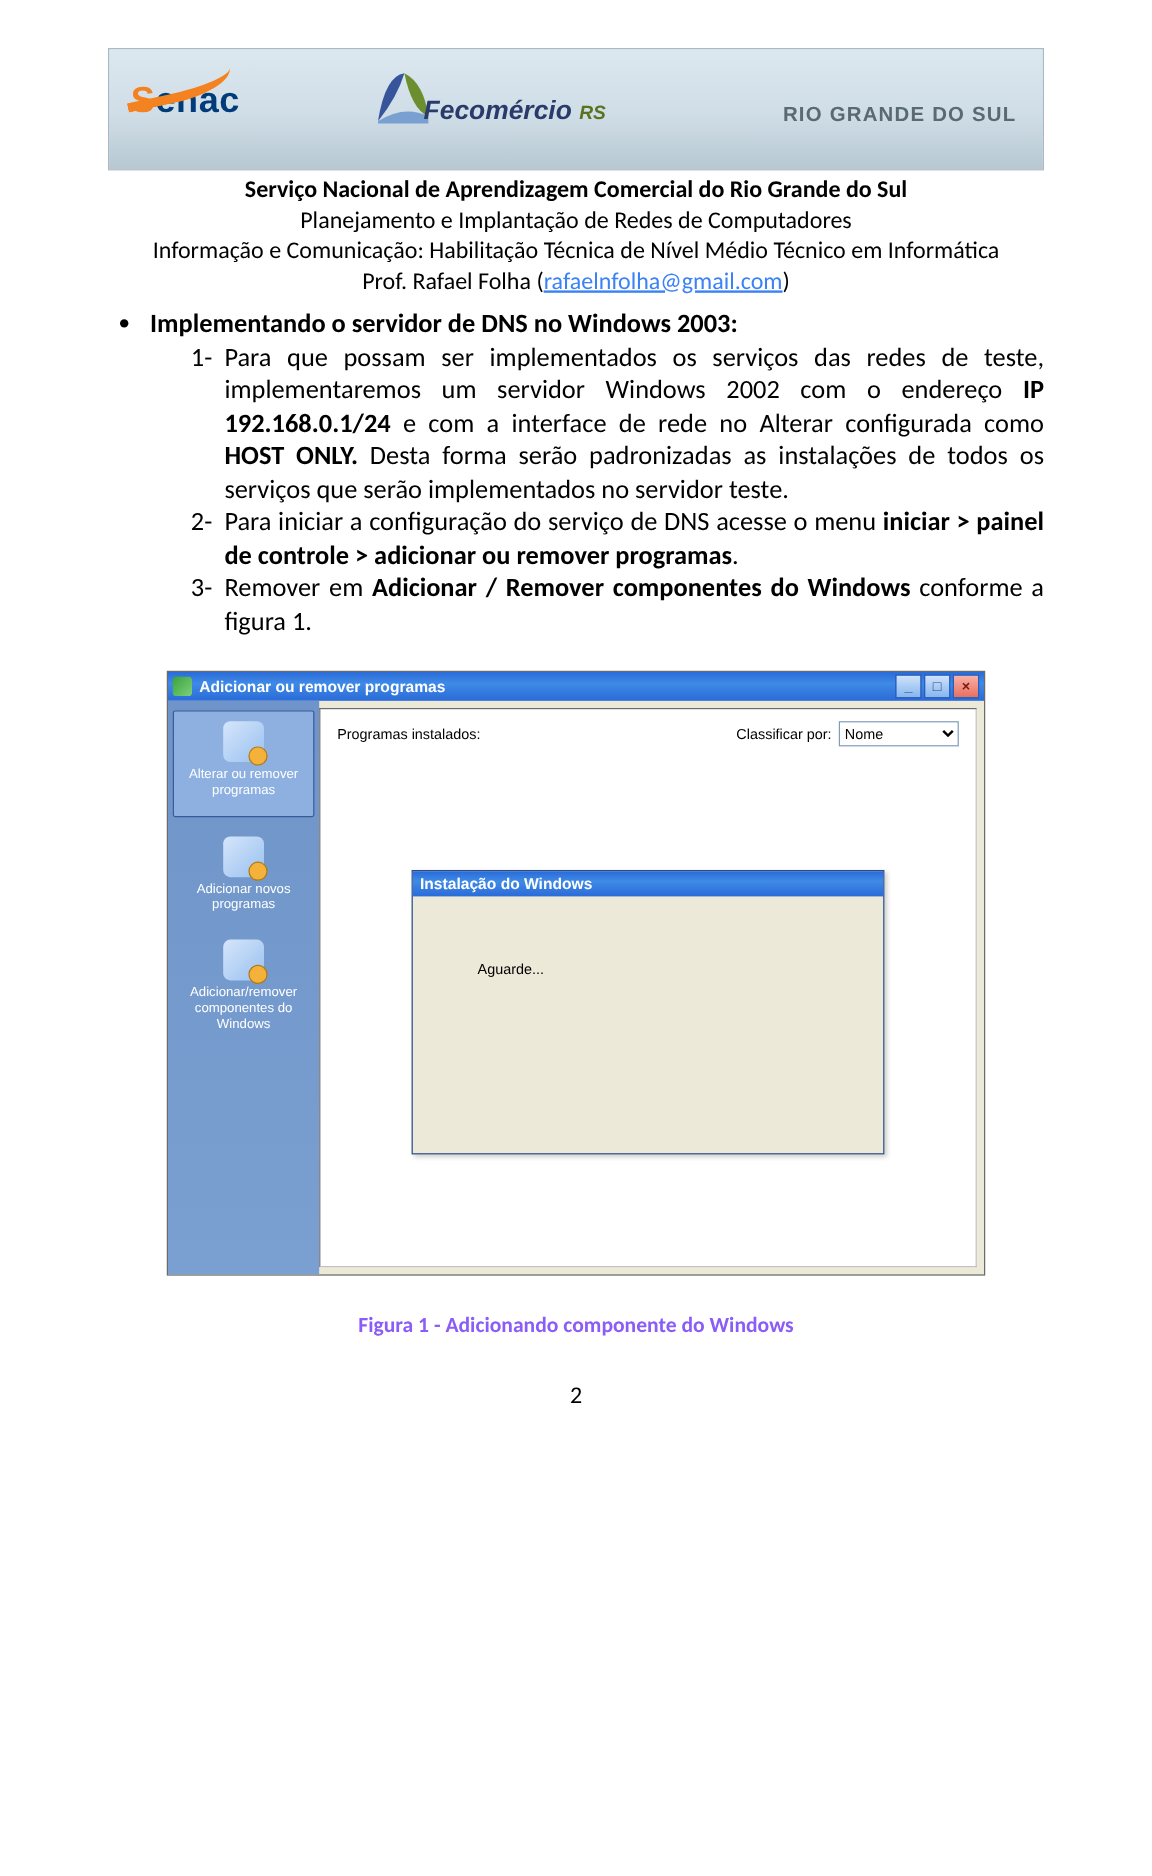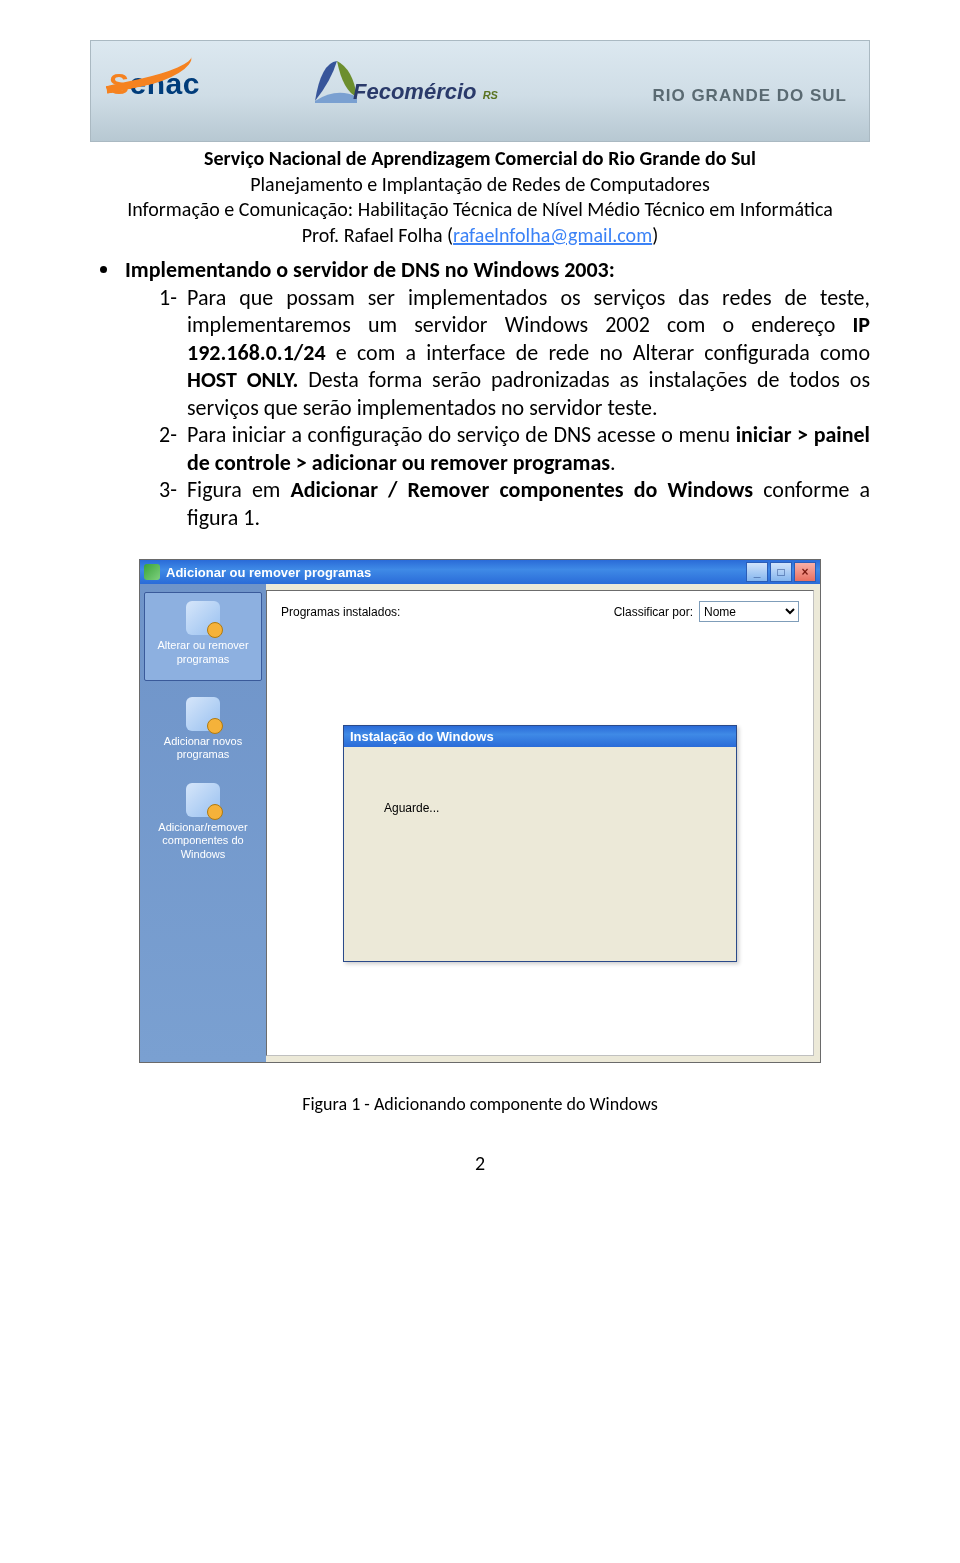--- a/index.html
+++ b/index.html
@@ -59,21 +59,21 @@
   .banner .fec-text {
     position: absolute;
     left: 52px; top: 28px;
     font-family: Arial, sans-serif;
     font-size: 22px;
     font-weight: bold;
     font-style: italic;
     color: #2a3a6a;
   }
   .banner .fec-rs {
-    font-size: 11px;
+    font-size: 16px;
     color: #5a7320;
     text-align: right;
   }
   .banner .rgs {
     position: absolute;
     right: 22px;
     top: 45px;
     font-family: Arial, sans-serif;
     font-size: 17px;
     font-weight: bold;
@@ -203,29 +203,29 @@
   }
   .modal .m-title {
     background: linear-gradient(to bottom,#2a6bd8,#3f8ae6 40%,#2a6bd8);
     color: #fff;
     font-weight: bold;
     font-size: 13px;
     padding: 3px 6px;
   }
   .modal .m-body {
     height: 140px;
-    padding: 54px 20px 20px 40px;
+    padding: 54px 20px 20px 54px;
     font-size: 12px;
     color: #000;
   }
 
   .caption {
     text-align: center;
-    color: #000000;
-    font-weight: normal;
+    color: #8b5cf6;
+    font-weight: bold;
     font-size: 18px;
     margin-top: 30px;
   }
   .pagenum {
     text-align: center;
     font-size: 20px;
     margin-top: 36px;
   }
 </style>
 </head>
@@ -277,21 +277,21 @@
         <div class="li">
           <div class="num">2-</div>
           <div style="flex:1;">
             <span>Para iniciar a configuração do serviço de DNS acesse o menu </span><b>iniciar &gt; painel de controle &gt; adicionar ou remover programas</b><span>.</span>
           </div>
         </div>
 
         <div class="li">
           <div class="num">3-</div>
           <div style="flex:1;">
-            <span>Figura em </span><b>Adicionar / Remover componentes do Windows</b><span> conforme a figura 1.</span>
+            <span>Remover em </span><b>Adicionar / Remover componentes do Windows</b><span> conforme a figura 1.</span>
           </div>
         </div>
       </div>
     </div>
   </div>
 
   <div class="screenshot">
     <div class="win-titlebar">
       <div class="ticon"></div>
       <div class="title">Adicionar ou remover programas</div>

